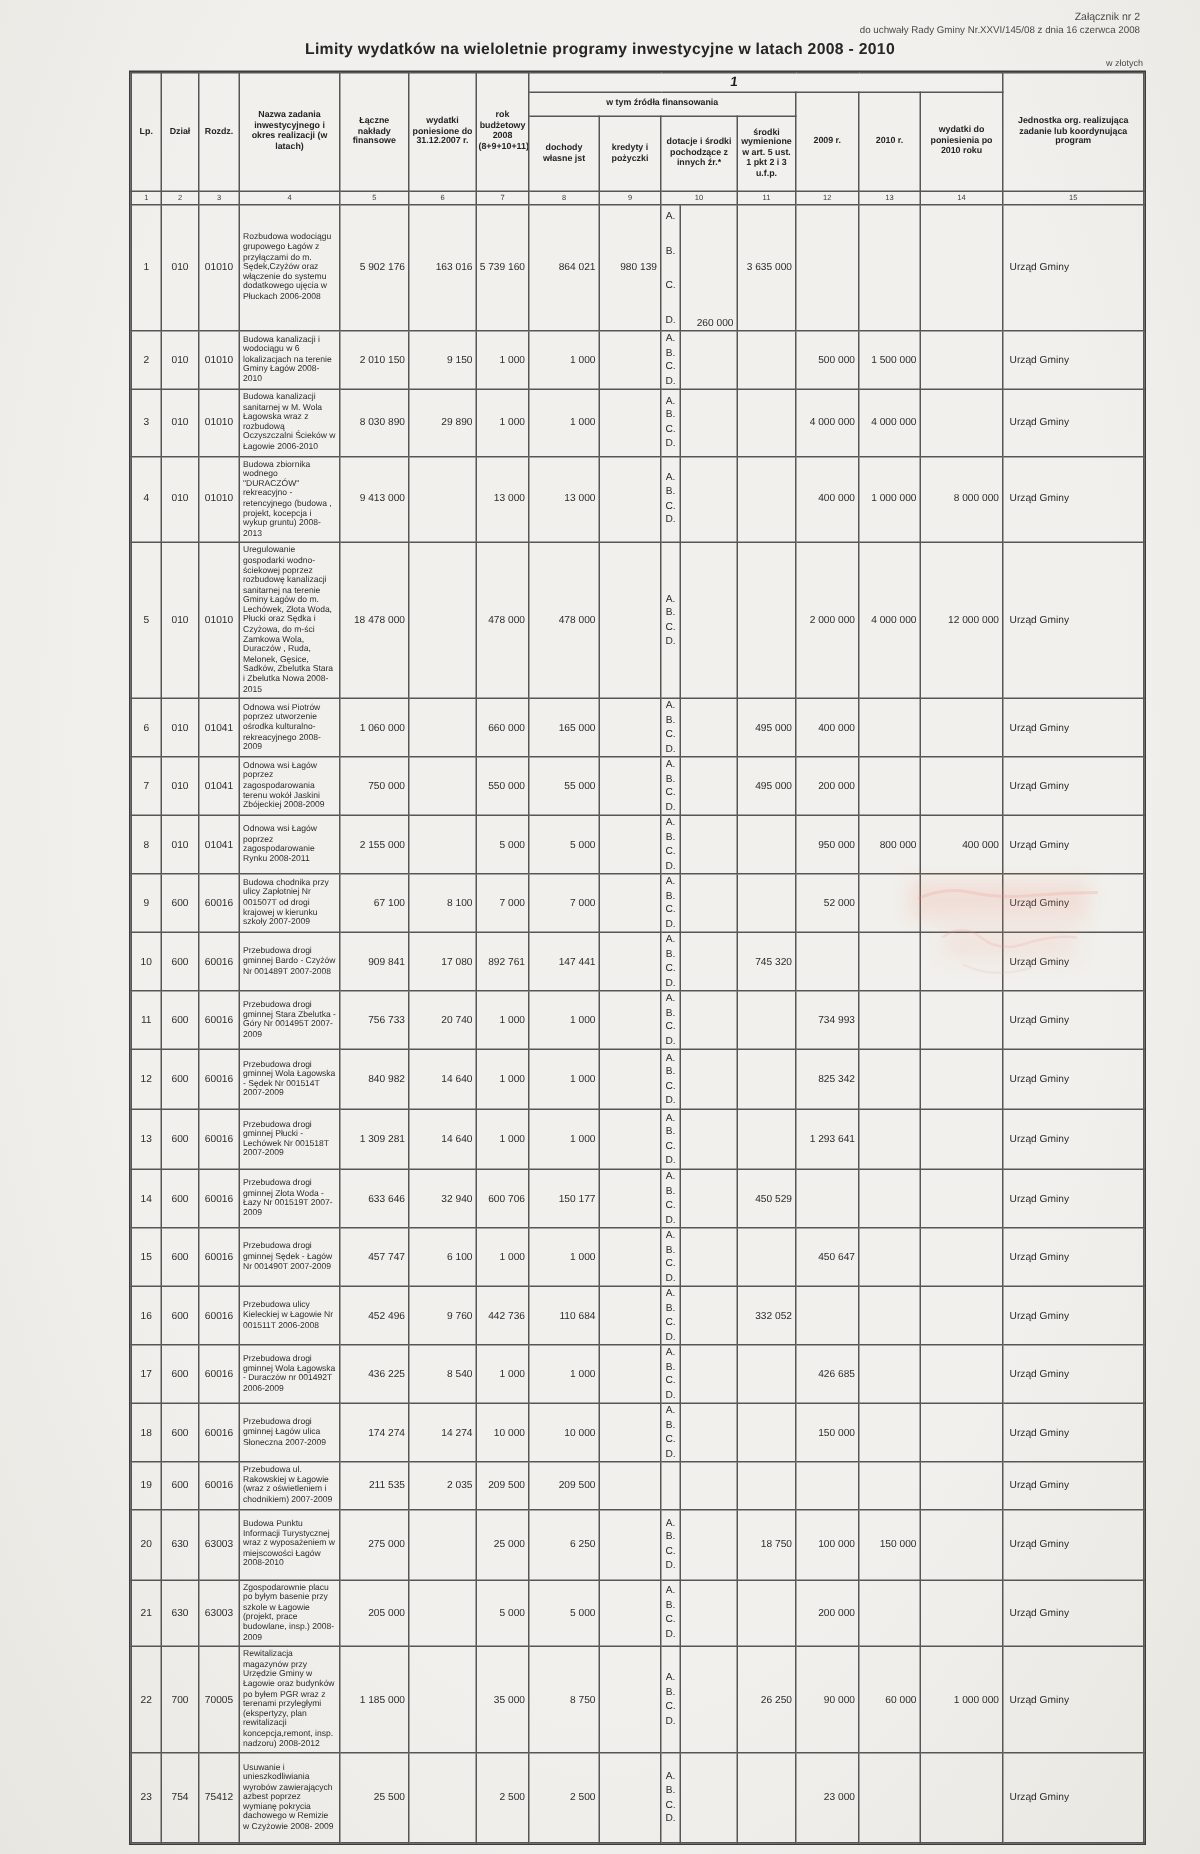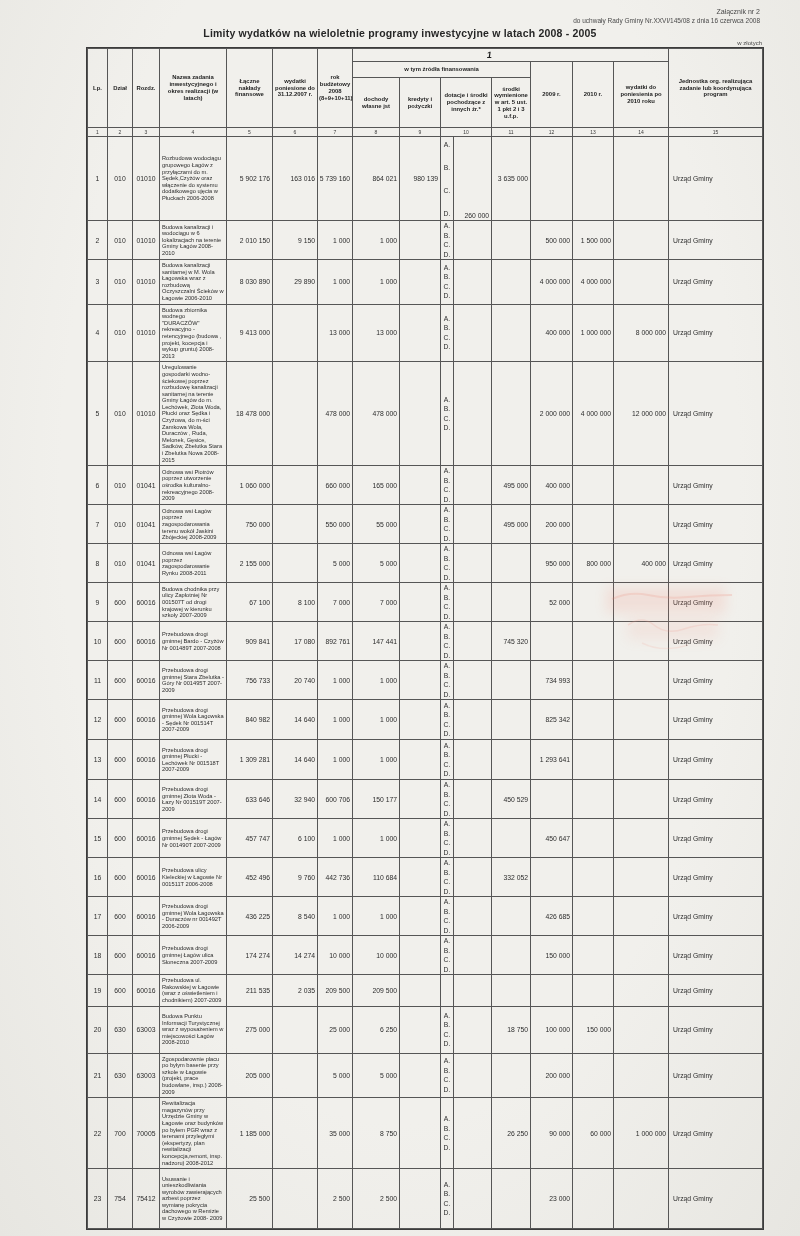--- a/index.html
+++ b/index.html
@@ -44,21 +44,21 @@
   .stamp{position:absolute;left:598px;top:585px;width:150px;height:90px;pointer-events:none;opacity:.5;}
   .stamp .blob{position:absolute;left:8px;top:2px;width:120px;height:26px;background:#f0907f;filter:blur(6px);opacity:.35;}
   .stamp .blob2{position:absolute;left:30px;top:34px;width:90px;height:20px;background:#ef9b8c;filter:blur(7px);opacity:.3;}
   .stamp svg{position:absolute;left:0;top:0;}
 </style>
 </head>
 <body>
 
 <div class="attach attach1">Załącznik nr 2</div>
 <div class="attach attach2">do uchwały Rady Gminy Nr.XXVI/145/08 z dnia 16 czerwca 2008</div>
-<div class="doc-title">Limity wydatków na wieloletnie programy inwestycyjne w latach 2008 - 2005</div>
+<div class="doc-title">Limity wydatków na wieloletnie programy inwestycyjne w latach 2008 - 2010</div>
 <div class="currency">w złotych</div>
 
 <div class="tbl-wrap">
 <table>
   <colgroup>
     <col style="width:20px">
         <col style="width:25px">
         <col style="width:27px">
     <col style="width:67px">
         <col style="width:46px">

